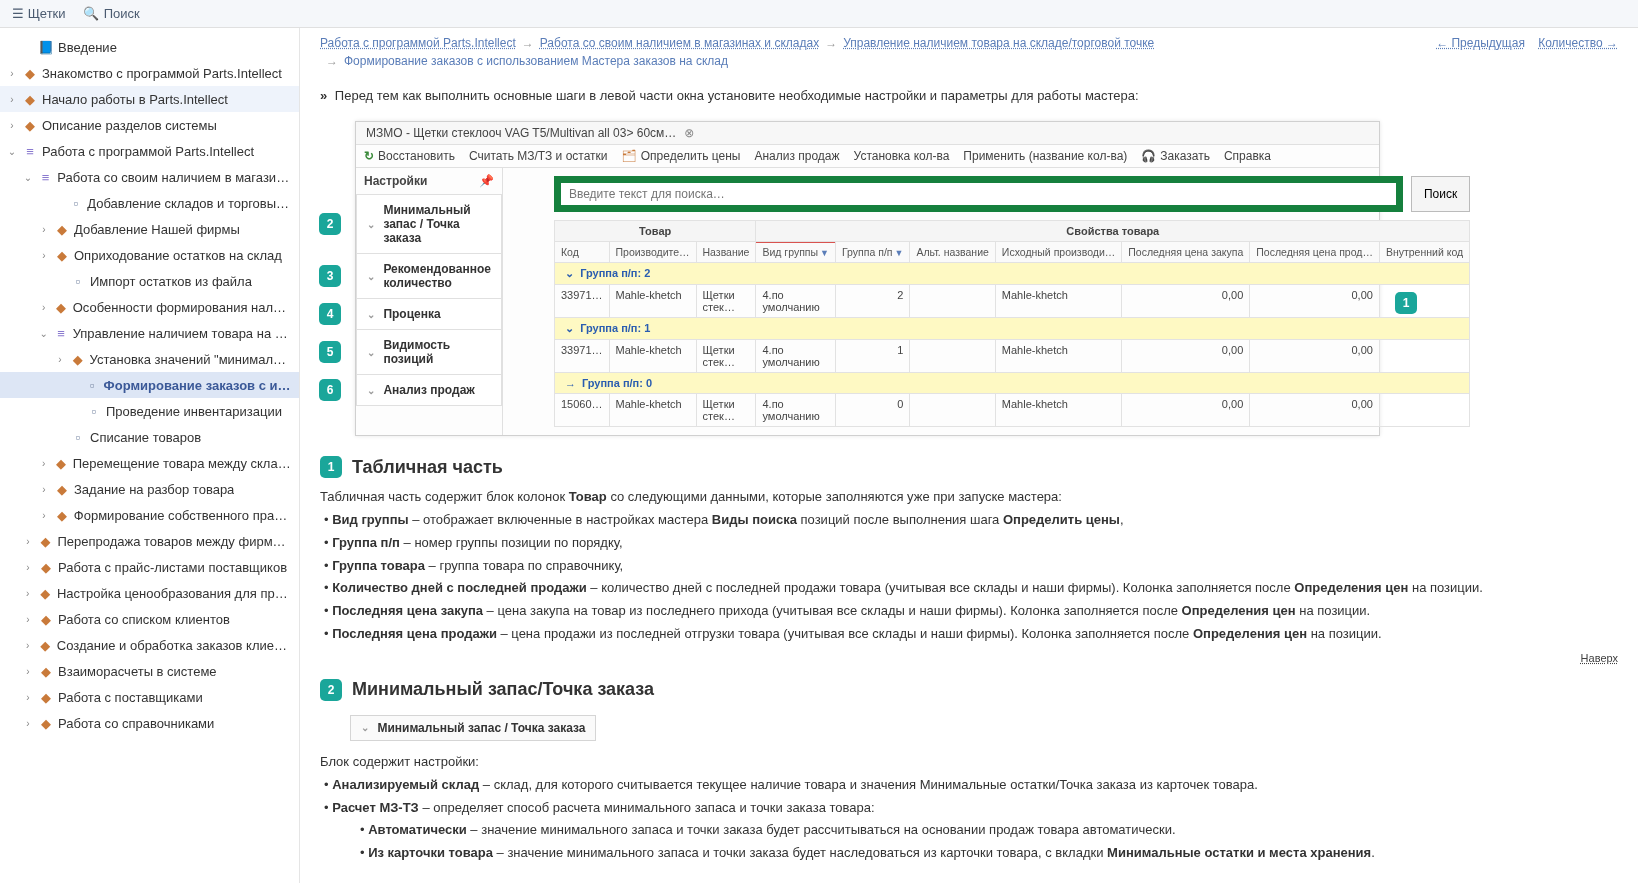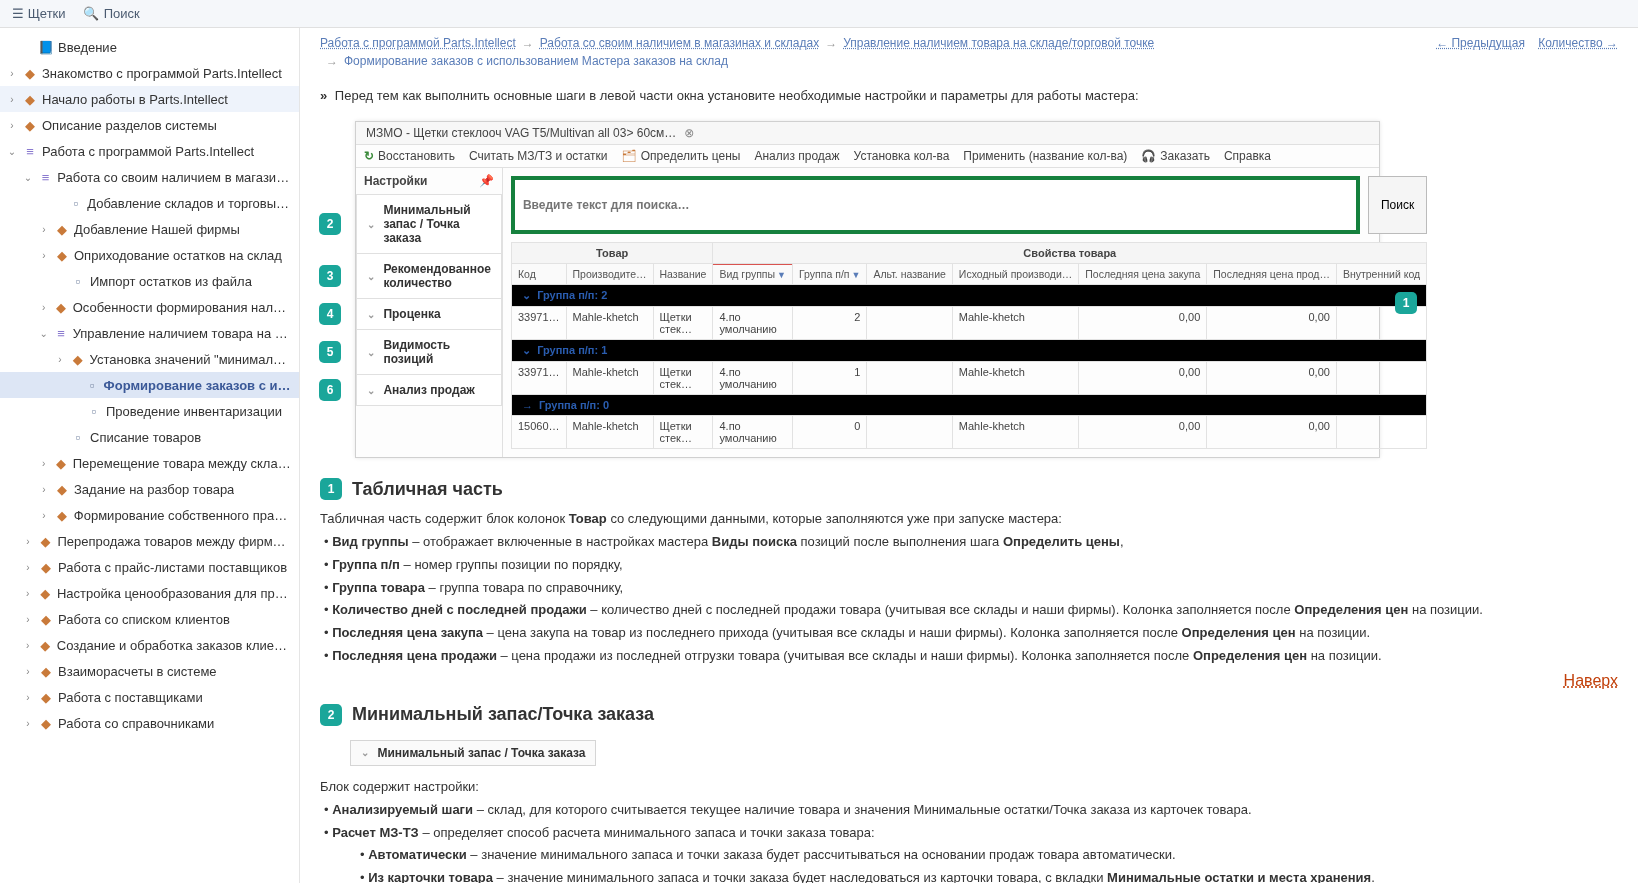--- a/index.html
+++ b/index.html
@@ -27,50 +27,50 @@
 .prevnext a { color: #5a7db8; text-decoration: underline dotted; cursor: pointer; margin-left: 10px; }
 .intro { margin: 16px 0 18px 0; font-size: 13px; }
 .intro .guill { font-weight: bold; margin-right: 4px; }
 .app-shot { border: 1px solid #d0d0d0; margin: 0 0 20px 35px; position: relative; width: 1025px; background: #fdfdfd; font-size: 12px; color: #444; box-shadow: 0 0 4px rgba(0,0,0,0.1); }
 .app-tab { display: flex; align-items: center; padding: 4px 10px; border-bottom: 1px solid #e0e0e0; background: #f7f7f7; gap: 8px; }
 .app-tab .close { color: #888; }
 .toolbar { display: flex; align-items: center; padding: 4px 8px; border-bottom: 1px solid #e0e0e0; gap: 14px; }
 .toolbar .tb-item { display: flex; align-items: center; gap: 4px; cursor: pointer; }
 .tb-green { color: #3a8a3a; font-weight: bold; }
 .tb-orange { color: #c97a3a; }
-.app-body { display: flex; }
+.app-body { display: flex; gap: 43px; }
 .app-left { width: 228px; border-right: 1px solid #e0e0e0; }
 .app-left .nh { padding: 6px 8px; font-weight: 600; border-bottom: 1px solid #e0e0e0; display: flex; justify-content: space-between; }
 .app-left .pin { color: #999; }
 .acc-item { display: flex; align-items: center; padding: 8px 10px; border: 1px solid #e0e0e0; margin: -1px 0 0 0; background: #fff; cursor: pointer; font-weight: 600; color: #333; position: relative; }
 .acc-item .chev { color: #999; font-size: 10px; margin-right: 8px; }
 .acc-badge { position: absolute; left: -38px; width: 22px; height: 22px; border-radius: 5px; background: #1aa69a; color: #fff; display: flex; align-items: center; justify-content: center; font-size: 12px; font-weight: bold; }
 .app-right { flex: 1; padding: 8px; }
 .search-row { display: flex; gap: 8px; margin-bottom: 8px; }
-.search-row input { flex: 1; padding: 18px 8px; border: 4px solid #15803d; font-size: 12px; font-weight: bold; }
+.search-row input { flex: 1; padding: 4px 8px; border: 7px solid #15803d; font-size: 12px; }
 .search-row button { padding: 4px 12px; border: 1px solid #bbb; background: #f5f5f5; cursor: pointer; font-size: 12px; }
 .grid { border: 1px solid #d5d5d5; border-collapse: collapse; width: 100%; font-size: 11px; }
 .grid th, .grid td { border: 1px solid #e2e2e2; padding: 4px 6px; vertical-align: top; }
 .grid .grp-head th { background: #f5f5f5; font-weight: 600; text-align: center; }
 .grid .col-head th { background: #fafafa; font-weight: normal; color: #555; text-align: left; white-space: nowrap; overflow: hidden; text-overflow: ellipsis; font-size: 10.5px; }
-.grid .group-row td { background: #000000; color: #2a5db0; font-weight: 600; padding-left: 10px; }
+.grid .group-row td { background: #fef9c3; color: #2a5db0; font-weight: 600; padding-left: 10px; }
 .grid td.num { text-align: right; }
 .col-vid { position: relative; }
 .col-vid::after { content: ""; position: absolute; left: 0; right: 0; top: -1px; height: 2px; background: #d9534f; }
 .right-badge { position: absolute; right: -38px; top: 170px; width: 22px; height: 22px; border-radius: 5px; background: #1aa69a; color: #fff; display: flex; align-items: center; justify-content: center; font-size: 12px; font-weight: bold; }
 h2.sec { font-size: 18px; font-weight: bold; margin: 14px 0 10px 0; display: flex; align-items: center; gap: 10px; }
 h2.sec .badge { width: 22px; height: 22px; border-radius: 5px; background: #1aa69a; color: #fff; display: inline-flex; align-items: center; justify-content: center; font-size: 12px; font-weight: bold; }
 .body-text { font-size: 13px; line-height: 1.45; }
 .body-text p { margin: 4px 0; }
 .body-text .bullet { margin-left: 4px; }
 .body-text b { font-weight: bold; }
 .mini-acc { display: inline-flex; align-items: center; padding: 5px 10px; border: 1px solid #d5d5d5; margin: 4px 0 8px 30px; font-weight: 600; color: #333; background: #fafafa; font-size: 12px; }
 .mini-acc .chev { color: #999; font-size: 10px; margin-right: 8px; }
 .up-link { text-align: right; margin: 6px 0 10px 0; }
-.up-link a { color: #c2410c; text-decoration: underline dotted; cursor: pointer; font-size: 16px; }
+.up-link a { color: #404040; text-decoration: underline dotted; cursor: pointer; font-size: 11px; }
 .filter-ic { color: #5a7db8; font-size: 9px; margin-left: 2px; }
 </style>
 </head>
 <body>
 
 <div class="top-bar">
   <div class="menu-btn">
     <span>☰</span>
     <span>Щетки</span>
   </div>
@@ -412,19 +412,19 @@
     <h2 class="sec">
       <span class="badge">2</span>
       <span>Минимальный запас/Точка заказа</span>
     </h2>
     <div class="mini-acc">
       <span class="chev">⌄</span>
       <span>Минимальный запас / Точка заказа</span>
     </div>
     <div class="body-text" id="sec2-body">
         <p>Блок содержит настройки:</p>
-        <p class="bullet">• <b>Анализируемый шаги</b> – склад, для которого считывается текущее наличие товара и значения Минимальные остатки/Точка заказа из карточек товара.</p>
+        <p class="bullet">• <b>Анализируемый склад</b> – склад, для которого считывается текущее наличие товара и значения Минимальные остатки/Точка заказа из карточек товара.</p>
         <p class="bullet">• <b>Расчет МЗ-ТЗ</b> – определяет способ расчета минимального запаса и точки заказа товара:</p>
         <p class="bullet" style="margin-left:40px;">• <b>Автоматически</b> – значение минимального запаса и точки заказа будет рассчитываться на основании продаж товара автоматически.</p>
         <p class="bullet" style="margin-left:40px;">• <b>Из карточки товара</b> – значение минимального запаса и точки заказа будет наследоваться из карточки товара, с вкладки <b>Минимальные остатки и места хранения</b>.</p>
       </div>
   </div>
 </div>
 
 </body></html>

